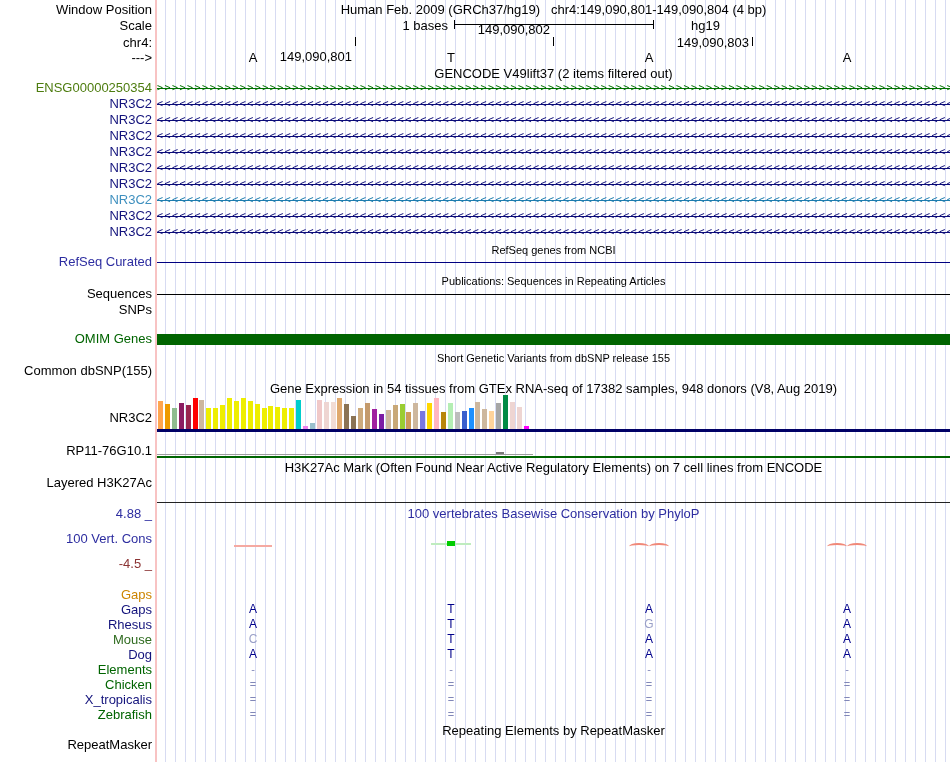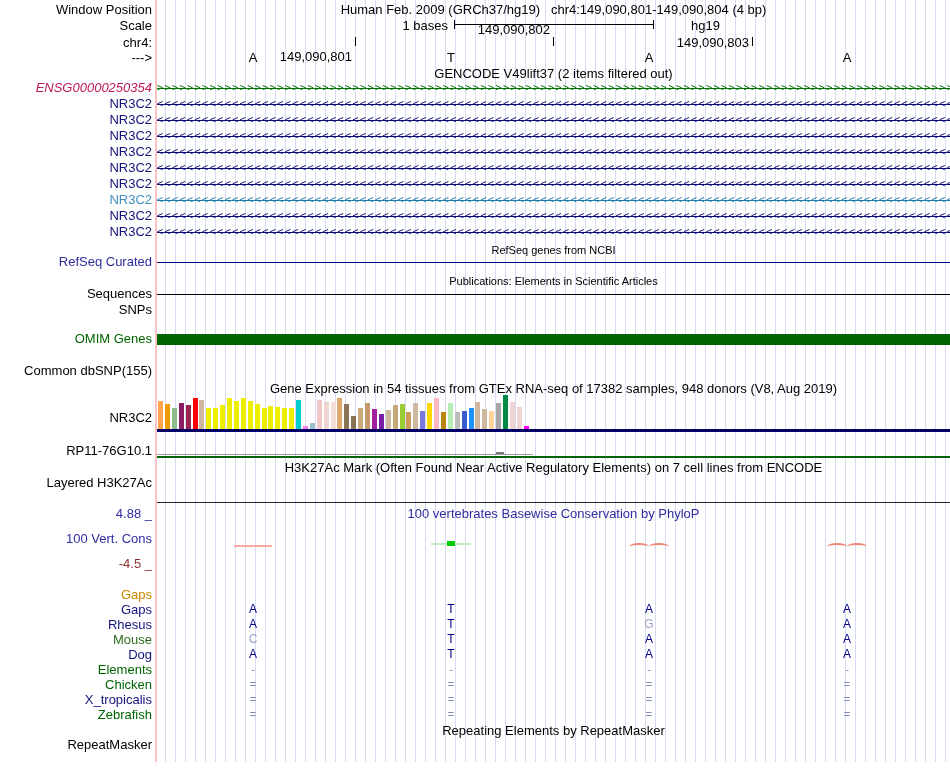--- a/index.html
+++ b/index.html
@@ -81,21 +81,21 @@
   <div class="track-label" style="top:50px">---&gt;</div>
   <div id="base-row">
       <div class="base-letter" style="left: 253px; top: 51px;">A</div>
       <div class="base-letter" style="left: 451px; top: 51px;">T</div>
       <div class="base-letter" style="left: 649px; top: 51px;">A</div>
       <div class="base-letter" style="left: 847px; top: 51px;">A</div>
     </div>
 
   <div class="track-title title-big" style="top:67px">GENCODE V49lift37 (2 items filtered out)</div>
   <div id="gene-rows">
-      <div class="track-label" style="top: 80px; color: #be185d; font-style: italic;">ENSG00000250354</div>
+      <div class="track-label" style="top: 80px; color: #4d7c0f;">ENSG00000250354</div>
       <div class="gene-arrows" style="top: 80px; color: rgb(0, 112, 0);">&gt;&gt;&gt;&gt;&gt;&gt;&gt;&gt;&gt;&gt;&gt;&gt;&gt;&gt;&gt;&gt;&gt;&gt;&gt;&gt;&gt;&gt;&gt;&gt;&gt;&gt;&gt;&gt;&gt;&gt;&gt;&gt;&gt;&gt;&gt;&gt;&gt;&gt;&gt;&gt;&gt;&gt;&gt;&gt;&gt;&gt;&gt;&gt;&gt;&gt;&gt;&gt;&gt;&gt;&gt;&gt;&gt;&gt;&gt;&gt;&gt;&gt;&gt;&gt;&gt;&gt;&gt;&gt;&gt;&gt;&gt;&gt;&gt;&gt;&gt;&gt;&gt;&gt;&gt;&gt;&gt;&gt;&gt;&gt;&gt;&gt;&gt;&gt;&gt;&gt;&gt;&gt;&gt;&gt;&gt;&gt;&gt;&gt;&gt;&gt;&gt;&gt;&gt;&gt;&gt;&gt;</div>
       <div class="track-label" style="top: 96px; color: rgb(19, 19, 124);">NR3C2</div>
       <div class="gene-arrows" style="top: 96px; color: rgb(11, 11, 120);">&lt;&lt;&lt;&lt;&lt;&lt;&lt;&lt;&lt;&lt;&lt;&lt;&lt;&lt;&lt;&lt;&lt;&lt;&lt;&lt;&lt;&lt;&lt;&lt;&lt;&lt;&lt;&lt;&lt;&lt;&lt;&lt;&lt;&lt;&lt;&lt;&lt;&lt;&lt;&lt;&lt;&lt;&lt;&lt;&lt;&lt;&lt;&lt;&lt;&lt;&lt;&lt;&lt;&lt;&lt;&lt;&lt;&lt;&lt;&lt;&lt;&lt;&lt;&lt;&lt;&lt;&lt;&lt;&lt;&lt;&lt;&lt;&lt;&lt;&lt;&lt;&lt;&lt;&lt;&lt;&lt;&lt;&lt;&lt;&lt;&lt;&lt;&lt;&lt;&lt;&lt;&lt;&lt;&lt;&lt;&lt;&lt;&lt;&lt;&lt;&lt;&lt;&lt;&lt;&lt;&lt;</div>
       <div class="track-label" style="top: 112px; color: rgb(19, 19, 124);">NR3C2</div>
       <div class="gene-arrows" style="top: 112px; color: rgb(11, 11, 120);">&lt;&lt;&lt;&lt;&lt;&lt;&lt;&lt;&lt;&lt;&lt;&lt;&lt;&lt;&lt;&lt;&lt;&lt;&lt;&lt;&lt;&lt;&lt;&lt;&lt;&lt;&lt;&lt;&lt;&lt;&lt;&lt;&lt;&lt;&lt;&lt;&lt;&lt;&lt;&lt;&lt;&lt;&lt;&lt;&lt;&lt;&lt;&lt;&lt;&lt;&lt;&lt;&lt;&lt;&lt;&lt;&lt;&lt;&lt;&lt;&lt;&lt;&lt;&lt;&lt;&lt;&lt;&lt;&lt;&lt;&lt;&lt;&lt;&lt;&lt;&lt;&lt;&lt;&lt;&lt;&lt;&lt;&lt;&lt;&lt;&lt;&lt;&lt;&lt;&lt;&lt;&lt;&lt;&lt;&lt;&lt;&lt;&lt;&lt;&lt;&lt;&lt;&lt;&lt;&lt;&lt;</div>
       <div class="track-label" style="top: 128px; color: rgb(19, 19, 124);">NR3C2</div>
       <div class="gene-arrows" style="top: 128px; color: rgb(11, 11, 120);">&lt;&lt;&lt;&lt;&lt;&lt;&lt;&lt;&lt;&lt;&lt;&lt;&lt;&lt;&lt;&lt;&lt;&lt;&lt;&lt;&lt;&lt;&lt;&lt;&lt;&lt;&lt;&lt;&lt;&lt;&lt;&lt;&lt;&lt;&lt;&lt;&lt;&lt;&lt;&lt;&lt;&lt;&lt;&lt;&lt;&lt;&lt;&lt;&lt;&lt;&lt;&lt;&lt;&lt;&lt;&lt;&lt;&lt;&lt;&lt;&lt;&lt;&lt;&lt;&lt;&lt;&lt;&lt;&lt;&lt;&lt;&lt;&lt;&lt;&lt;&lt;&lt;&lt;&lt;&lt;&lt;&lt;&lt;&lt;&lt;&lt;&lt;&lt;&lt;&lt;&lt;&lt;&lt;&lt;&lt;&lt;&lt;&lt;&lt;&lt;&lt;&lt;&lt;&lt;&lt;&lt;</div>
       <div class="track-label" style="top: 144px; color: rgb(19, 19, 124);">NR3C2</div>
       <div class="gene-arrows" style="top: 144px; color: rgb(11, 11, 120);">&lt;&lt;&lt;&lt;&lt;&lt;&lt;&lt;&lt;&lt;&lt;&lt;&lt;&lt;&lt;&lt;&lt;&lt;&lt;&lt;&lt;&lt;&lt;&lt;&lt;&lt;&lt;&lt;&lt;&lt;&lt;&lt;&lt;&lt;&lt;&lt;&lt;&lt;&lt;&lt;&lt;&lt;&lt;&lt;&lt;&lt;&lt;&lt;&lt;&lt;&lt;&lt;&lt;&lt;&lt;&lt;&lt;&lt;&lt;&lt;&lt;&lt;&lt;&lt;&lt;&lt;&lt;&lt;&lt;&lt;&lt;&lt;&lt;&lt;&lt;&lt;&lt;&lt;&lt;&lt;&lt;&lt;&lt;&lt;&lt;&lt;&lt;&lt;&lt;&lt;&lt;&lt;&lt;&lt;&lt;&lt;&lt;&lt;&lt;&lt;&lt;&lt;&lt;&lt;&lt;&lt;</div>
       <div class="track-label" style="top: 160px; color: rgb(19, 19, 124);">NR3C2</div>
@@ -107,28 +107,29 @@
       <div class="track-label" style="top: 208px; color: rgb(19, 19, 124);">NR3C2</div>
       <div class="gene-arrows" style="top: 208px; color: rgb(11, 11, 120);">&lt;&lt;&lt;&lt;&lt;&lt;&lt;&lt;&lt;&lt;&lt;&lt;&lt;&lt;&lt;&lt;&lt;&lt;&lt;&lt;&lt;&lt;&lt;&lt;&lt;&lt;&lt;&lt;&lt;&lt;&lt;&lt;&lt;&lt;&lt;&lt;&lt;&lt;&lt;&lt;&lt;&lt;&lt;&lt;&lt;&lt;&lt;&lt;&lt;&lt;&lt;&lt;&lt;&lt;&lt;&lt;&lt;&lt;&lt;&lt;&lt;&lt;&lt;&lt;&lt;&lt;&lt;&lt;&lt;&lt;&lt;&lt;&lt;&lt;&lt;&lt;&lt;&lt;&lt;&lt;&lt;&lt;&lt;&lt;&lt;&lt;&lt;&lt;&lt;&lt;&lt;&lt;&lt;&lt;&lt;&lt;&lt;&lt;&lt;&lt;&lt;&lt;&lt;&lt;&lt;&lt;</div>
       <div class="track-label" style="top: 224px; color: rgb(19, 19, 124);">NR3C2</div>
       <div class="gene-arrows" style="top: 224px; color: rgb(11, 11, 120);">&lt;&lt;&lt;&lt;&lt;&lt;&lt;&lt;&lt;&lt;&lt;&lt;&lt;&lt;&lt;&lt;&lt;&lt;&lt;&lt;&lt;&lt;&lt;&lt;&lt;&lt;&lt;&lt;&lt;&lt;&lt;&lt;&lt;&lt;&lt;&lt;&lt;&lt;&lt;&lt;&lt;&lt;&lt;&lt;&lt;&lt;&lt;&lt;&lt;&lt;&lt;&lt;&lt;&lt;&lt;&lt;&lt;&lt;&lt;&lt;&lt;&lt;&lt;&lt;&lt;&lt;&lt;&lt;&lt;&lt;&lt;&lt;&lt;&lt;&lt;&lt;&lt;&lt;&lt;&lt;&lt;&lt;&lt;&lt;&lt;&lt;&lt;&lt;&lt;&lt;&lt;&lt;&lt;&lt;&lt;&lt;&lt;&lt;&lt;&lt;&lt;&lt;&lt;&lt;&lt;&lt;</div>
     </div>
 
   <div class="track-title title-small" style="top:243px">RefSeq genes from NCBI</div>
   <div class="track-label blue" style="top:254px">RefSeq Curated</div>
   <div class="hline" style="top:262px;height:1px;background:#000080"></div>
 
-  <div class="track-title title-small" style="top:274px">Publications: Elements in Scientific Articles</div>
+  <div class="track-title title-small" style="top:274px">Publications: Sequences in Repeating Articles</div>
   <div class="track-label" style="top:286px">Sequences</div>
   <div class="hline" style="top:294px;height:1px;background:#000"></div>
   <div class="track-label" style="top:302px">SNPs</div>
 
   <div class="track-label green" style="top:331px">OMIM Genes</div>
   <div class="hline" style="top:334px;height:11px;background:#006400"></div>
 
+  <div class="track-title title-small" style="top:351px">Short Genetic Variants from dbSNP release 155</div>
   <div class="track-label" style="top:363px">Common dbSNP(155)</div>
 
   <div class="track-title title-big" style="top:382px">Gene Expression in 54 tissues from GTEx RNA-seq of 17382 samples, 948 donors (V8, Aug 2019)</div>
   <div class="track-label" style="top:410px">NR3C2</div>
   <div id="gtex-bars" style="position:absolute;left:157px;top:395px;width:793px;height:34px">
       <div class="gtex-bar" style="left: 1px; height: 28px; background: rgb(255, 165, 79);"></div>
       <div class="gtex-bar" style="left: 7.9px; height: 25px; background: rgb(238, 154, 0);"></div>
       <div class="gtex-bar" style="left: 14.8px; height: 21px; background: rgb(143, 188, 143);"></div>
       <div class="gtex-bar" style="left: 21.7px; height: 26px; background: rgb(139, 28, 98);"></div>
       <div class="gtex-bar" style="left: 28.6px; height: 24px; background: rgb(153, 36, 79);"></div>

